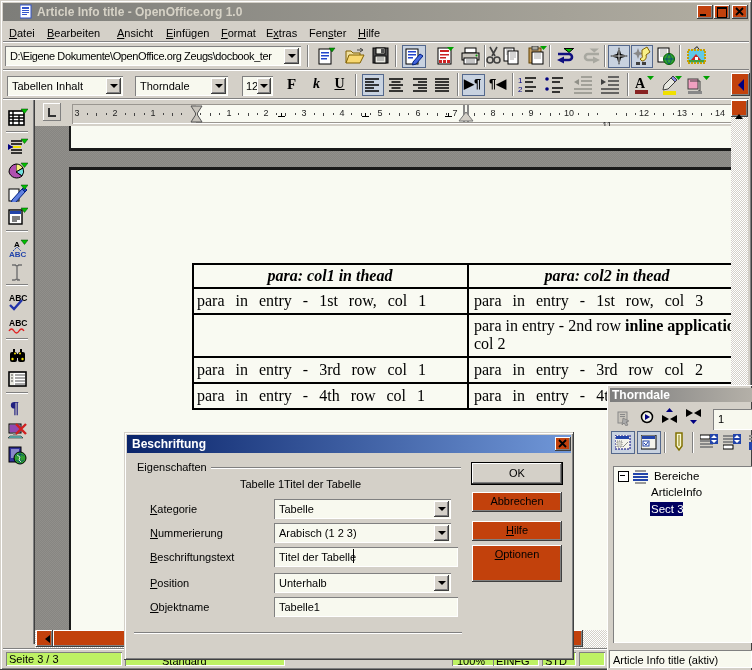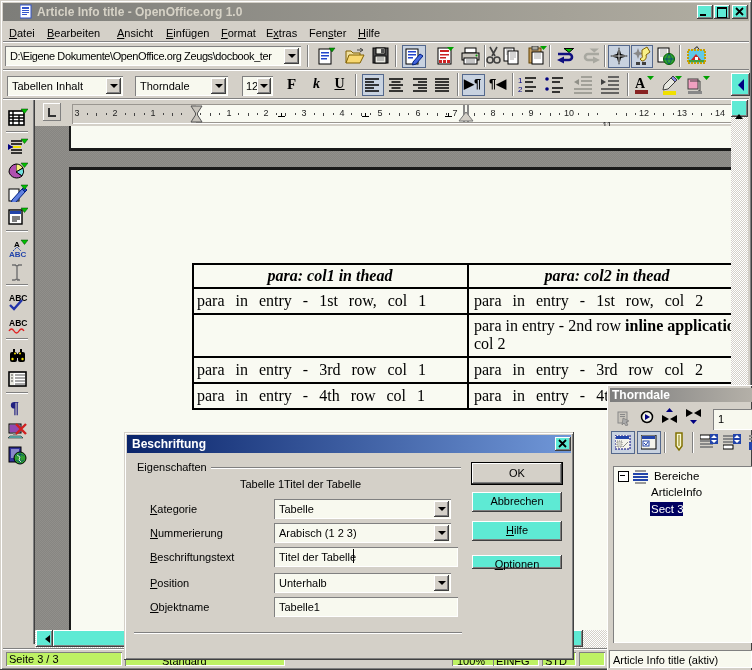--- a/index.html
+++ b/index.html
@@ -1,18 +1,18 @@
 <!DOCTYPE html>
 <html><head><meta charset="utf-8">
 <style>
 html,body{margin:0;padding:0}
 #scr{position:relative;width:752px;height:670px;background:#d4d0c8;overflow:hidden;
   font-family:"Liberation Sans",sans-serif;font-size:11px;color:#000}
 .abs{position:absolute}
-.raised{box-shadow:inset -1px -1px 0 #404040,inset 1px 1px 0 #fff,inset -2px -2px 0 #808080;background:#5eead4}
+.raised{box-shadow:inset -1px -1px 0 #404040,inset 1px 1px 0 #fff,inset -2px -2px 0 #808080;background:#c2410c}
 .raised2{box-shadow:inset -1px -1px 0 #808080,inset 1px 1px 0 #fff;background:#d4d0c8}
 .sunken2{box-shadow:inset 1px 1px 0 #808080,inset -1px -1px 0 #fff;background:#f8f9ef}
 .panel{box-shadow:inset 1px 1px 0 #808080,inset -1px -1px 0 #fff;background:#bef264}
 .ddbtn{box-shadow:inset -1px -1px 0 #404040,inset 1px 1px 0 #fff,inset -2px -2px 0 #808080;background:#d4d0c8}
 .pressedblue{background:#c8d2e0;box-shadow:inset 0 0 0 1px #54688c}
 .vsep{width:2px;box-shadow:inset 1px 0 0 #808080,inset -1px 0 0 #fff}
 .hsep{height:2px;box-shadow:inset 0 1px 0 #808080,inset 0 -1px 0 #fff}
 .mi{position:absolute;top:5px}
 .u{text-decoration:underline}
 svg{display:block}
@@ -454,21 +454,21 @@
     <div class="abs" style="left:0;top:0;width:2px;height:147px;background:#000"></div>
     <div class="abs" style="left:275px;top:0;width:2px;height:147px;background:#000"></div>
 
     <div class="abs" style="left:0;top:4px;width:276px;text-align:center;font-weight:bold;font-style:italic">para: col1 in thead</div>
     <div class="abs" style="left:277px;top:4px;width:276px;text-align:center;font-weight:bold;font-style:italic">para: col2 in thead</div>
 
     <div class="abs ws" style="left:5px;top:29px">para in entry - 1st row, col 1</div>
     <div class="abs ws" style="left:5px;top:98px">para in entry - 3rd row col 1</div>
     <div class="abs ws" style="left:5px;top:124px">para in entry - 4th row col 1</div>
 
-    <div class="abs ws" style="left:282px;top:29px">para in entry - 1st row, col 2</div>
+    <div class="abs ws" style="left:282px;top:29px">para in entry - 1st row, col 3</div>
     <div class="abs" style="left:282px;top:54px;white-space:nowrap">para in entry - 2nd row <b>inline application</b></div>
     <div class="abs" style="left:282px;top:72px">col 2</div>
     <div class="abs ws" style="left:282px;top:98px">para in entry - 3rd row col 2</div>
     <div class="abs ws" style="left:282px;top:124px">para in entry - 4th row col 2</div>
   </div>
 </div>
 
 <div class="abs" style="left:731px;top:100px;width:17px;height:530px;background:repeating-conic-gradient(#fff 0% 25%,#d4d0c8 0% 50%) 0 0/2px 2px"></div>
 <div class="abs raised" style="left:731px;top:100px;width:17px;height:17px"></div>
 <div class="abs" style="left:735px;top:110px;width:0;height:0;border:4px solid transparent;border-bottom:5px solid #000"></div>
@@ -629,17 +629,17 @@
 
   <div class="abs" style="left:348px;top:31px;width:90px;height:21px;background:#d4d0c8;box-shadow:0 0 0 1px #000,inset -1px -1px 0 #404040,inset 1px 1px 0 #fff,inset -2px -2px 0 #808080">
         <div class="btxt" style="padding-top:4px">OK</div>
       </div>
   <div class="abs raised" style="left:348px;top:60px;width:90px;height:20px">
         <div class="btxt" style="padding-top:3px">Abbrechen</div>
       </div>
   <div class="abs raised" style="left:348px;top:89px;width:90px;height:20px">
         <div class="btxt" style="padding-top:3px"><span class="u">H</span>ilfe</div>
       </div>
-  <div class="abs raised" style="left:348px;top:123px;width:90px;height:14px">
+  <div class="abs raised" style="left:348px;top:113px;width:90px;height:37px">
         <div class="btxt" style="padding-top:3px"><span class="u">O</span>ptionen</div>
       </div>
 </div>
 
 </div>
 </body></html>

